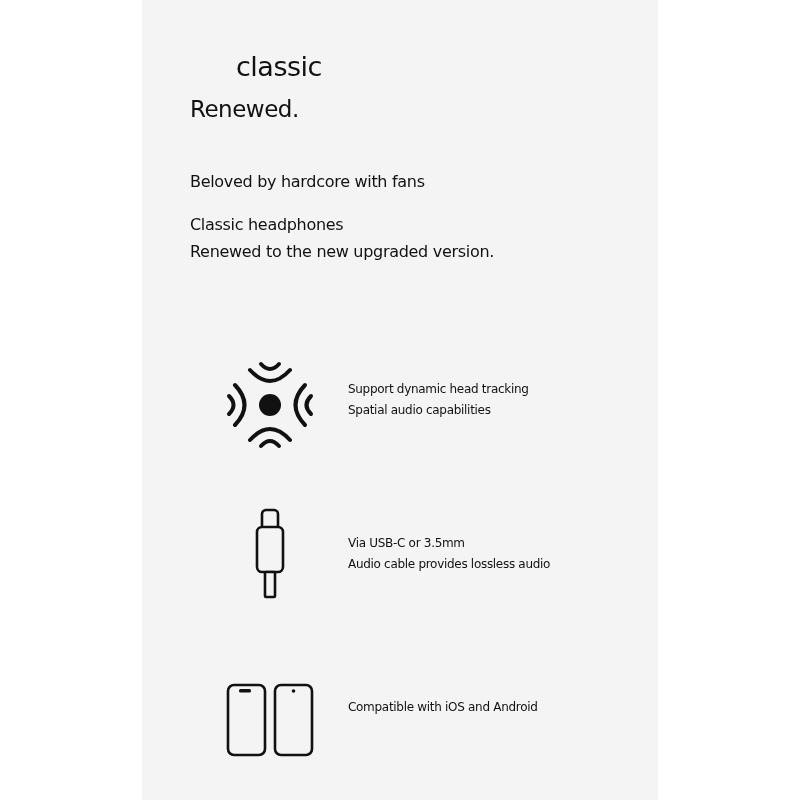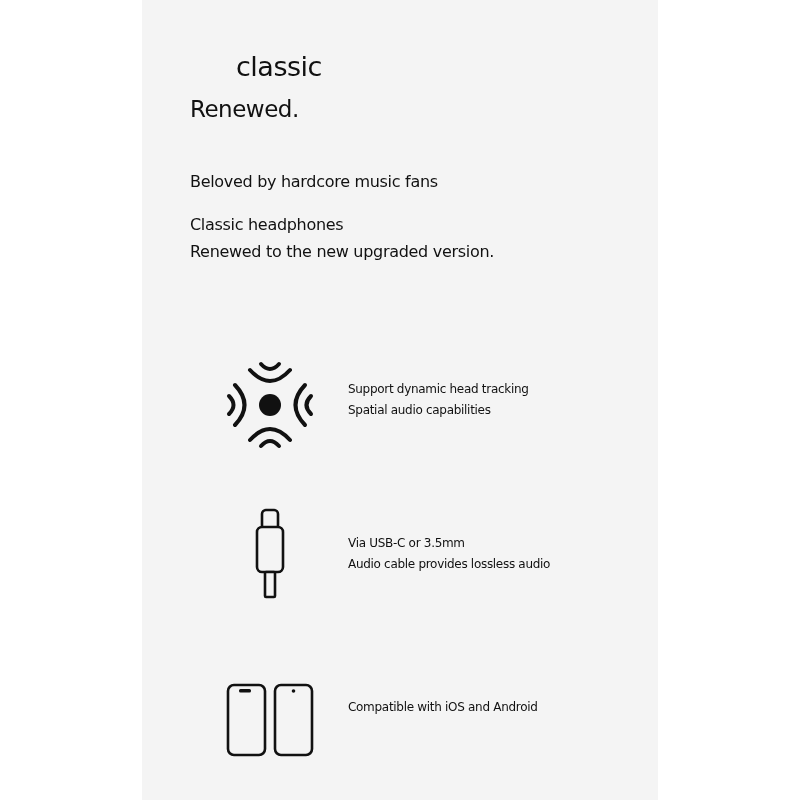--- a/index.html
+++ b/index.html
@@ -15,21 +15,21 @@
     .f1 { top:379px; } .f2 { top:533px; } .f3 { top:697px; }
   </style>
 </head>
 <body>
 
 <div class="panel"></div>
 
 <div class="title-1">classic</div>
 <div class="title-2">Renewed.</div>
 
-<div class="line l1">Beloved by hardcore music fans</div>
+<div class="line l1">Beloved by hardcore with fans</div>
 <div class="line l2">Classic headphones</div>
 <div class="line l3">Renewed to the new upgraded version.</div>
 
 <div class="icon" style="left:224px; top:360px; width:92px; height:92px;">
   <svg width="92" height="92" viewBox="0 0 92 92" fill="none" stroke="#111" stroke-width="4" stroke-linecap="round">
     <circle cx="46" cy="45" r="11" fill="#111" stroke="none"></circle>
 
     <path d="M37 4 Q46 14 55 4"></path>
     <path d="M26 10 Q46 32 66 10"></path>
 

